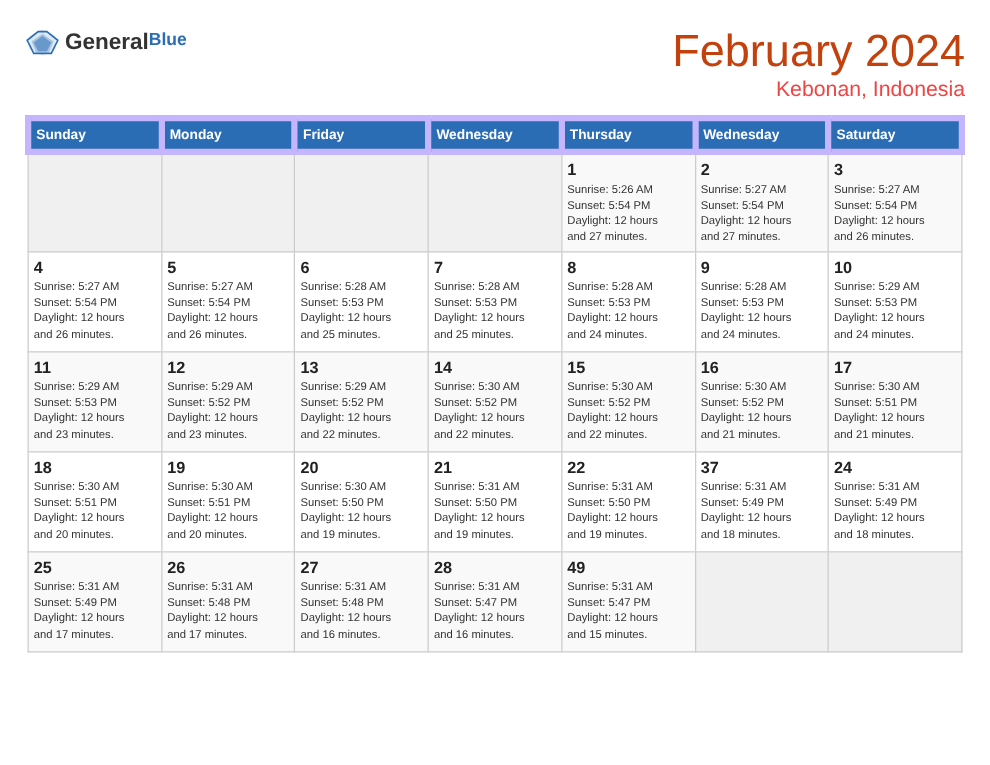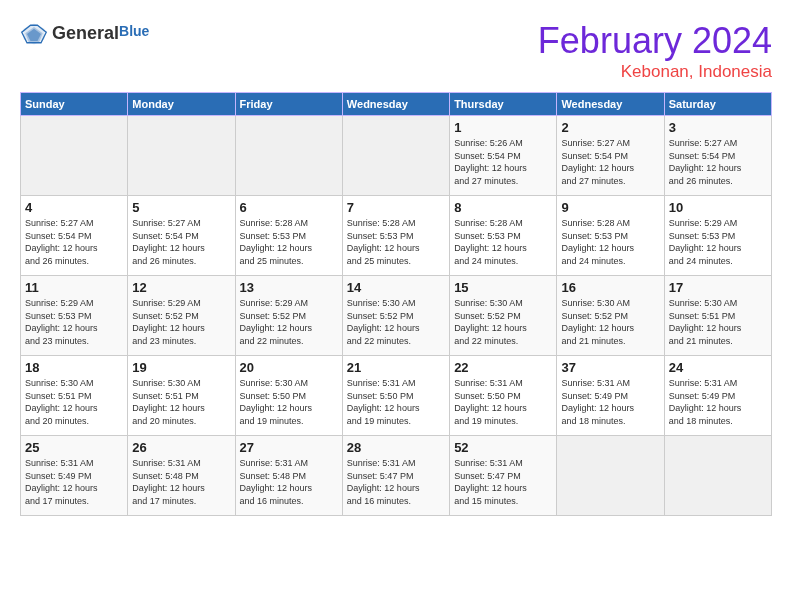--- a/index.html
+++ b/index.html
@@ -39,39 +39,39 @@
     .logo-icon {
       width: 28px;
       height: 28px;
     }
     .title-block {
       text-align: right;
     }
     .month-title {
       font-size: 36px;
       font-weight: normal;
-      color: #6d28d9;
+      color: #c2410c;
     }
     .location-subtitle {
       font-size: 17px;
       color: #ef4444;
     }
     table {
       width: 100%;
       border-collapse: collapse;
       table-layout: fixed;
     }
     thead tr th {
       background-color: #2a6db5;
       color: #fff;
       font-size: 11px;
       font-weight: bold;
       padding: 5px 4px;
       text-align: left;
-      border: 1px solid #c4b5fd;
+      border: 5px solid #c4b5fd;
     }
     tbody tr td {
       vertical-align: top;
       border: 1px solid #ccc;
       padding: 4px 4px;
       font-size: 9.5px;
       color: #333;
       height: 80px;
       background: #fff;
     }
@@ -332,21 +332,21 @@
 and 16 minutes.</div>
         </td>
         <td>
           <span class="day-num">28</span>
           <div class="cell-info" style="white-space: pre-line;">Sunrise: 5:31 AM
 Sunset: 5:47 PM
 Daylight: 12 hours
 and 16 minutes.</div>
         </td>
         <td>
-          <span class="day-num">52</span>
+          <span class="day-num">49</span>
           <div class="cell-info" style="white-space: pre-line;">Sunrise: 5:31 AM
 Sunset: 5:47 PM
 Daylight: 12 hours
 and 15 minutes.</div>
         </td>
         <td class="empty"></td>
         <td class="empty"></td>
       </tr>
     </tbody>
 </table>

